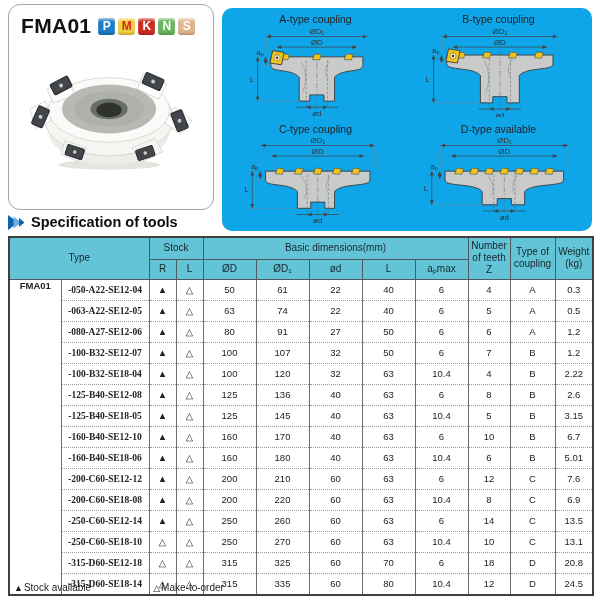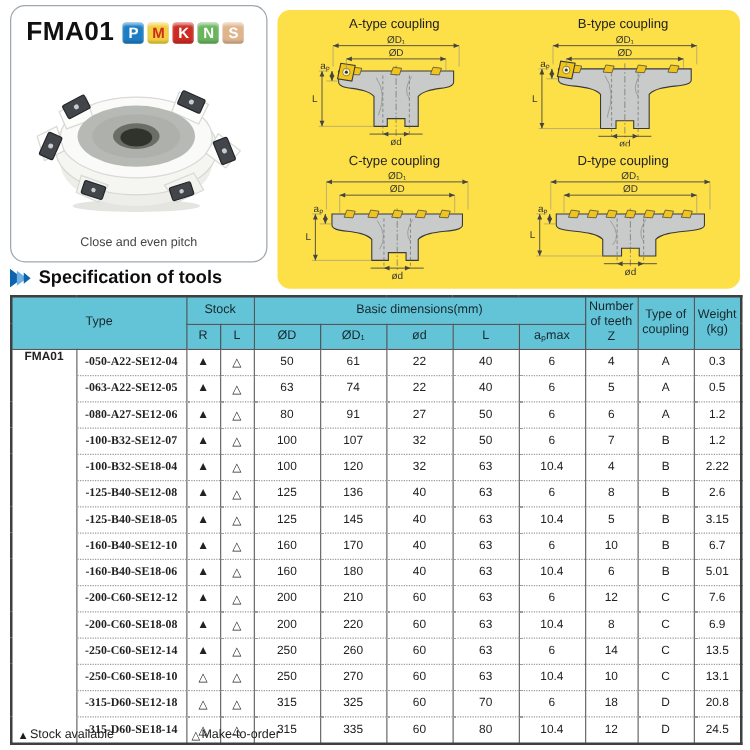--- a/index.html
+++ b/index.html
@@ -18,21 +18,21 @@
     width:17px;height:17px;border-radius:3px;display:flex;align-items:center;justify-content:center;
     font-size:12px;font-weight:bold;
     box-shadow:inset 0 2px 2px rgba(255,255,255,.55), inset 0 -2px 2px rgba(0,0,0,.18);
   }
   .cutter-wrap{display:flex;justify-content:center;margin-top:0px;}
   .caption{position:absolute;bottom:9px;width:100%;text-align:center;font-size:10px;color:#454545;}
 
   
   .right-panel{
     position:absolute;left:222px;top:8px;width:370px;height:223px;
-    background:#fde047;border-radius:10px;box-sizing:border-box;
+    background:#0ea5e9;border-radius:10px;box-sizing:border-box;
     display:grid;grid-template-columns:1fr 1fr;grid-template-rows:1fr 1fr;padding:2px 2px;
   }
   .diagram{display:flex;flex-direction:column;align-items:center;overflow:hidden;}
   .diagram-title{font-size:10.5px;color:#222;margin-top:4px;line-height:1;}
   .diagram svg{display:block;}
 
   
   .section-heading{position:absolute;left:8px;top:214px;display:flex;align-items:center;gap:4px;}
   .section-heading .txt{font-size:14.5px;font-weight:bold;color:#0d0d0d;}
 
@@ -112,21 +112,20 @@
             <rect x="-9" y="-5.5" width="18" height="11" rx="1.5"></rect>
             <circle cx="0" cy="0" r="1.8" fill="#c8cbce" stroke="none"></circle>
           </g>
         <g transform="translate(130,117) rotate(-18)">
             <rect x="-9" y="-5.5" width="18" height="11" rx="1.5"></rect>
             <circle cx="0" cy="0" r="1.8" fill="#c8cbce" stroke="none"></circle>
           </g>
       </g>
     </svg>
   </div>
-  <div class="caption">Close and even pitch</div>
 </div>
 
 <div class="right-panel" id="diagram-panel">
     <div class="diagram">
       <div class="diagram-title">A-type coupling</div>
       <svg viewBox="0 0 170 104" width="176" height="92">
         <path d="M34,36 L138,36 L138,46
      C138,54 115,49 106,59
      L106,86 L94,86 L94,79 L78,79 L78,86
      L66,86 L66,59
@@ -261,21 +260,21 @@
         <line x1="10" y1="42" x2="19" y2="42" stroke="#888" stroke-width="0.5"></line>
         <line x1="10" y1="84" x2="64" y2="84" stroke="#888" stroke-width="0.5"></line>
         <text x="9" y="66" text-anchor="end" font-size="9" fill="#333" font-family="Liberation Sans, sans-serif">L</text>
         <line x1="63" y1="91" x2="111" y2="91" stroke="#444" stroke-width="0.8"></line>
         <polygon points="75,91 80,88.8 80,93.2" fill="#444"></polygon>
         <polygon points="99,91 94,88.8 94,93.2" fill="#444"></polygon>
         <text x="87" y="101" text-anchor="middle" font-size="9" fill="#333" font-family="Liberation Sans, sans-serif">ød</text>
       </svg>
     </div>
     <div class="diagram">
-      <div class="diagram-title">D-type coupling</div>
+      <div class="diagram-title">D-type available</div>
       <svg viewBox="0 0 170 104" width="176" height="92">
         <path d="M24,42 L158,42 L158,52
      C158,60 123,55 114,65
      L114,80 L99,80 L99,73 L83,73 L83,80
      L66,80 L66,65
      C57,55 24,60 24,52 Z" fill="#c9cbca" stroke="#3a3a3a" stroke-width="1"></path>
         <path d="M73,48 q10,14 2,22" fill="none" stroke="#8f9190" stroke-width="0.7"></path>
         <path d="M105,47 q-8,12 -2,20" fill="none" stroke="#8f9190" stroke-width="0.7"></path>
         <line x1="91" y1="37" x2="91" y2="89" stroke="#666" stroke-width="0.6" stroke-dasharray="6 2 1.5 2"></line>
         <line x1="79" y1="46" x2="79" y2="87" stroke="#666" stroke-width="0.6" stroke-dasharray="3 2"></line>

